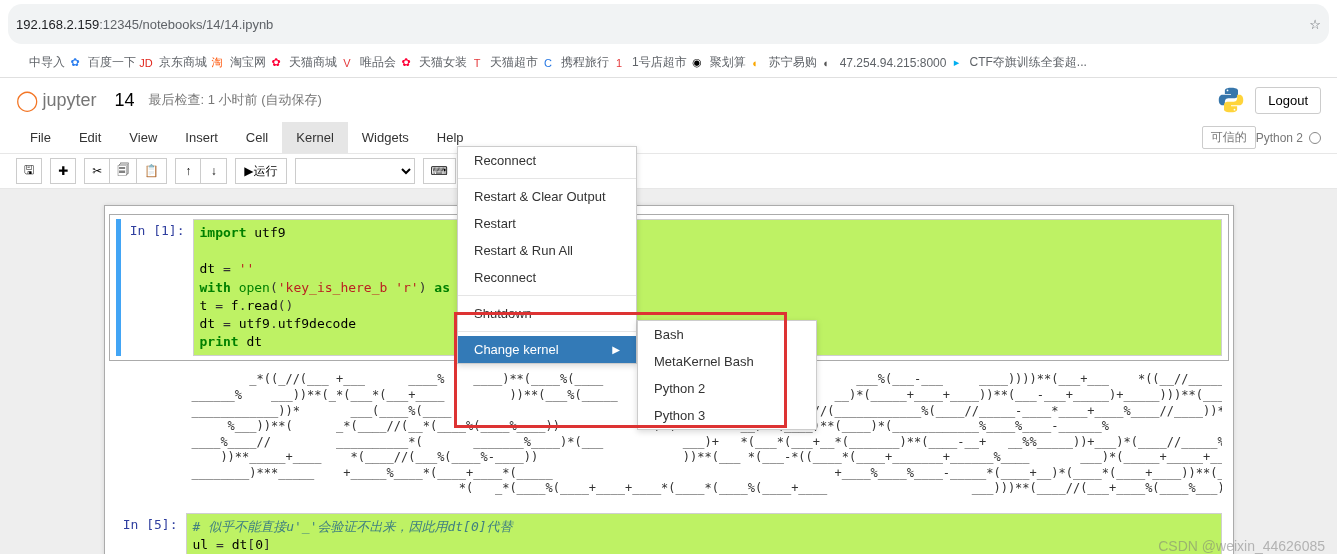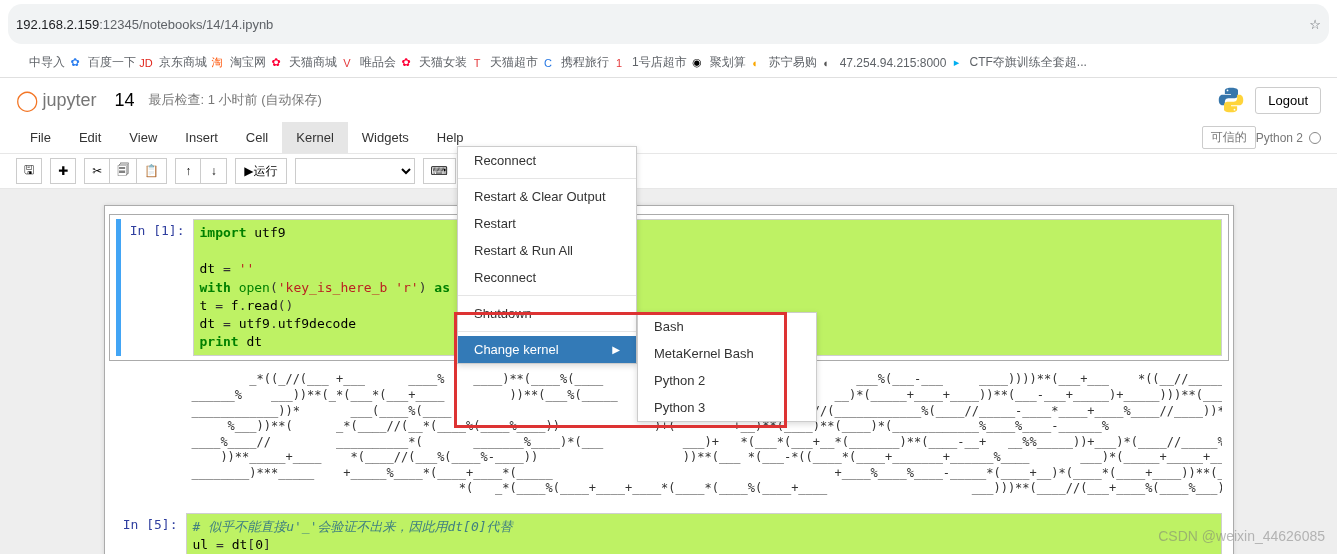--- a/index.html
+++ b/index.html
@@ -40,41 +40,41 @@
     .tb-run { padding: 4px 8px; }
     .tb-select { border: 1px solid #ccc; height: 26px; padding: 2px 18px 2px 6px; font-size: 12px; margin-right: 6px; background:#fff; width:120px; -webkit-appearance: menulist; appearance: menulist;}
     
     .dropdown-menu { position: absolute; background: #fff; border: 1px solid #ccc; box-shadow: 0 2px 6px rgba(0,0,0,0.15); min-width: 180px; z-index: 100; }
     .dropdown-item { padding: 6px 16px; cursor: pointer; font-size: 13px; color: #333; white-space: nowrap; display:flex; justify-content:space-between; align-items:center;}
     .dropdown-divider { border-top: 1px solid #e5e5e5; margin: 4px 0; }
     .dropdown-item.highlighted { background: #337ab7; color: #fff; }
     .submenu-arrow { font-size: 10px; color:#666; }
     
     .kernel-menu { left: 457px; top: 146px; width: 180px; }
-    .submenu { left: 637px; top: 312px; width: 150px; }
+    .submenu { left: 637px; top: 320px; width: 150px; }
     .red-box { position: absolute; border: 3px solid #d33; left: 454px; top: 312px; width: 333px; height: 116px; pointer-events: none; z-index: 200;}
     
     .notebook-container { background: #eee; padding: 16px 0; min-height: 400px; }
     .notebook-inner { background: #fff; margin: 0 auto; max-width: 1130px; border: 1px solid #ababab; box-shadow: 0 0 4px rgba(0,0,0,.1); padding: 6px 4px;}
     
     .cell { display: flex; padding: 4px 6px; margin: 2px 0; border: 1px solid transparent;}
     .cell.selected { border: 1px solid #ababab; }
     .cell.selected::before { content:''; width:5px; background:#42a5f5; margin-right:2px;}
     .prompt { width: 70px; text-align: right; font-family: monospace; font-size: 13px; padding: 4px 8px 4px 0; flex-shrink:0;}
     .input-prompt { color: #303F9F; }
     .input-area { flex: 1; border: 1px solid #cfcfcf; background: #bef264; padding: 4px 6px; font-family: monospace; font-size: 13px; line-height: 1.4; overflow:hidden;}
     .output-area { flex: 1; padding: 4px 6px; font-family: monospace; font-size: 12px; white-space: pre; overflow: hidden; line-height:1.3;}
     
     .cm-keyword { color: #008000; font-weight: bold; }
     .cm-builtin { color: #008000; }
     .cm-string { color: #BA2121; }
     .cm-comment { color: #408080; font-style: italic; }
     .cm-variable { color: #000; }
     
-    .watermark { position: fixed; right: 12px; bottom: 10px; color: rgba(120,120,120,0.5); font-size: 14px; pointer-events:none; z-index:300;}
+    .watermark { position: fixed; right: 12px; bottom: 0; color: rgba(120,120,120,0.5); font-size: 14px; pointer-events:none; z-index:300;}
   </style>
 </head>
 <body>
 
 <div class="address-bar">
   <span class="url">
     <span class="host">192.168.2.159</span><span>:12345/notebooks/14/14.ipynb</span>
   </span>
   <span class="star">☆</span>
 </div>

